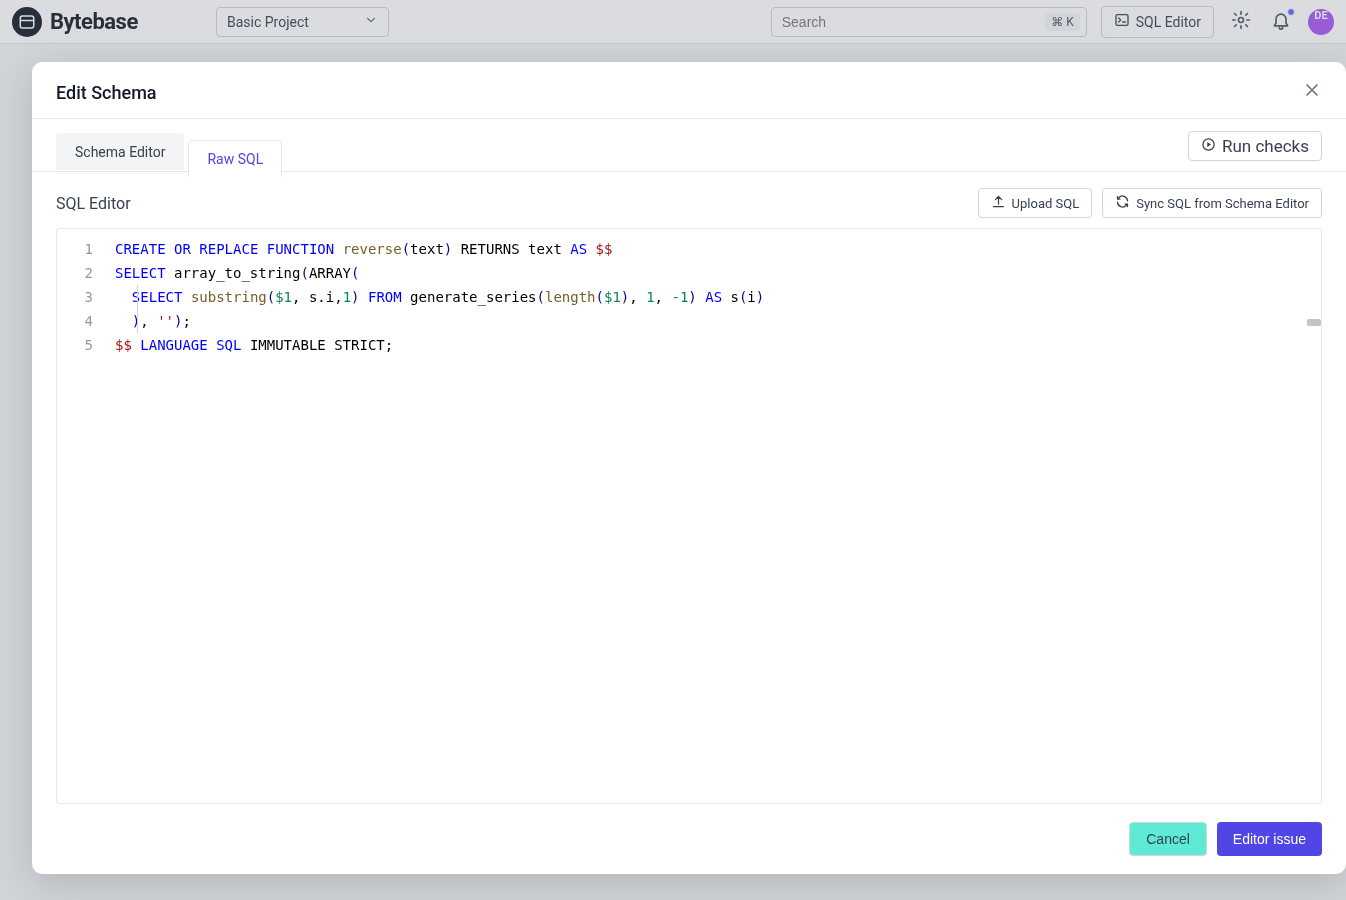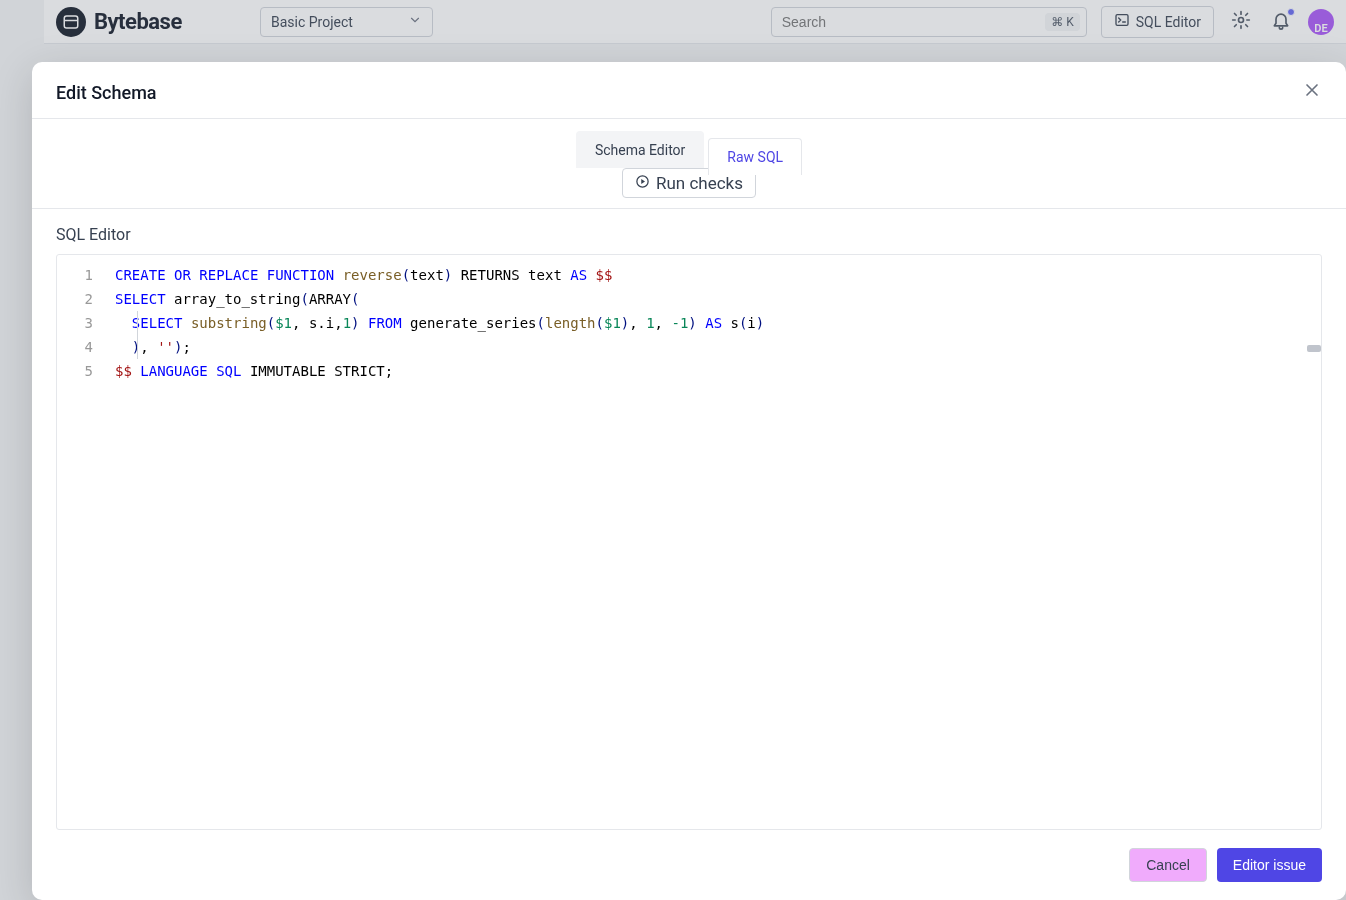--- a/index.html
+++ b/index.html
@@ -14,21 +14,20 @@
 
     
     .topbar {
       height: 44px;
       background: #fff;
       border-bottom: 1px solid #e5e7eb;
       display: flex;
       align-items: center;
       padding: 0 12px;
       gap: 14px;
-      margin-left: 44px;
     }
     .logo-wrap { display: flex; align-items: center; gap: 8px; width: 190px; }
     .logo-mark {
       width: 30px; height: 30px; border-radius: 50%;
       background: #111826; display: flex; align-items: center; justify-content: center;
     }
     .logo-text { font-size: 22px; font-weight: 700; color: #111827; letter-spacing: -0.5px; }
     .project-select {
       height: 30px; border: 1px solid #d1d5db; border-radius: 4px;
       padding: 0 10px; display: flex; align-items: center; gap: 55px;
@@ -48,21 +47,21 @@
       font-size: 12px; color: #4b5563; display: flex; gap: 2px;
     }
     .btn-outline {
       height: 32px; border: 1px solid #d1d5db; border-radius: 4px; background: #fff;
       display: flex; align-items: center; gap: 6px; padding: 0 12px;
       font-size: 14px; color: #374151; cursor: pointer;
     }
     .icon-btn { width: 26px; height: 26px; display: flex; align-items: center; justify-content: center; cursor: pointer; color: #4b5563; position: relative;}
     .avatar {
       width: 26px; height: 26px; border-radius: 50%; background: #a855f7;
-      color: #fff; font-size: 11px; font-weight: 600; display: flex; align-items: flex-end; justify-content: center;
+      color: #fff; font-size: 11px; font-weight: 600; display: flex; align-items: flex-start; justify-content: center;
     }
     .badge-dot { position:absolute; top:-1px; right:-1px; width:8px; height:8px; border-radius:50%; background:#6366f1; border:1.5px solid #fff;}
 
     
     .modal-backdrop {
       position: absolute; inset: 0;
       background: rgba(107,114,128,0.25);
       display: flex; align-items: flex-start; justify-content: center;
       padding-top: 62px;
     }
@@ -76,21 +75,20 @@
       display: flex; align-items: center; justify-content: space-between;
       border-bottom: 1px solid #e5e7eb;
     }
     .modal-title { font-size: 18px; font-weight: 500; color: #111827; }
     .close-btn { cursor: pointer; color: #6b7280; display:flex; }
 
     .modal-tabs-row {
       display: flex; align-items: center; justify-content: space-between;
       padding: 12px 24px 0 24px;
       border-bottom: 1px solid #e5e7eb;
-      flex-direction: column;
     }
     .tabs { display: flex; gap: 4px; }
     .tab {
       padding: 10px 18px; font-size: 14px; border-radius: 4px 4px 0 0;
       border: 1px solid transparent; border-bottom: none; cursor: pointer;
       color: #374151; background: #f3f4f6;
     }
     .tab.active {
       background: #fff; border-color: #e5e7eb; color: #4f46e5;
       position: relative; top: 7px;
@@ -129,21 +127,21 @@
     .op        { color: #000; }
     .ident     { color: #001080; }
     .text-black{ color: #000; }
 
     
     .modal-footer {
       padding: 18px 24px; display: flex; justify-content: flex-end; gap: 10px;
     }
     .btn-secondary {
       height: 34px; padding: 0 16px; border: 1px solid #d1d5db; border-radius: 4px;
-      background: #f0abfc; font-size: 14px; color: #374151; cursor: pointer;
+      background: #5eead4; font-size: 14px; color: #374151; cursor: pointer;
     }
     .btn-primary {
       height: 34px; padding: 0 16px; border: none; border-radius: 4px;
       background: #4f46e5; color: #fff; font-size: 14px; cursor: pointer;
     }
   </style>
 </head>
 <body>
 
 <div class="topbar">
@@ -232,20 +230,38 @@
               <path d="M10 8l6 4-6 4V8z" fill="currentColor"></path>
             </svg>
         </span>
         <span>Run checks</span>
       </div>
     </div>
 
     <div class="editor-section">
       <div class="editor-header">
         <div class="editor-title">SQL Editor</div>
+        <div class="editor-actions">
+          <div class="btn-outline" style="height:30px;font-size:13px;">
+            <span>
+              <svg width="15" height="15" viewBox="0 0 24 24" fill="none">
+                  <path d="M12 16V4M7 9l5-5 5 5M4 20h16" stroke="currentColor" stroke-width="2" stroke-linecap="round" stroke-linejoin="round"></path>
+                </svg>
+            </span>
+            <span>Upload SQL</span>
+          </div>
+          <div class="btn-outline" style="height:30px;font-size:13px;">
+            <span>
+              <svg width="15" height="15" viewBox="0 0 24 24" fill="none">
+                  <path d="M20 11A8 8 0 006 6l-2 2M4 13a8 8 0 0014 5l2-2M4 4v4h4M20 20v-4h-4" stroke="currentColor" stroke-width="2" stroke-linecap="round" stroke-linejoin="round"></path>
+                </svg>
+            </span>
+            <span>Sync SQL from Schema Editor</span>
+          </div>
+        </div>
       </div>
 
       <div class="code-editor">
         <div class="gutter" id="gutter">
             <div>1</div>
             <div>2</div>
             <div>3</div>
             <div>4</div>
             <div>5</div>
           </div>

